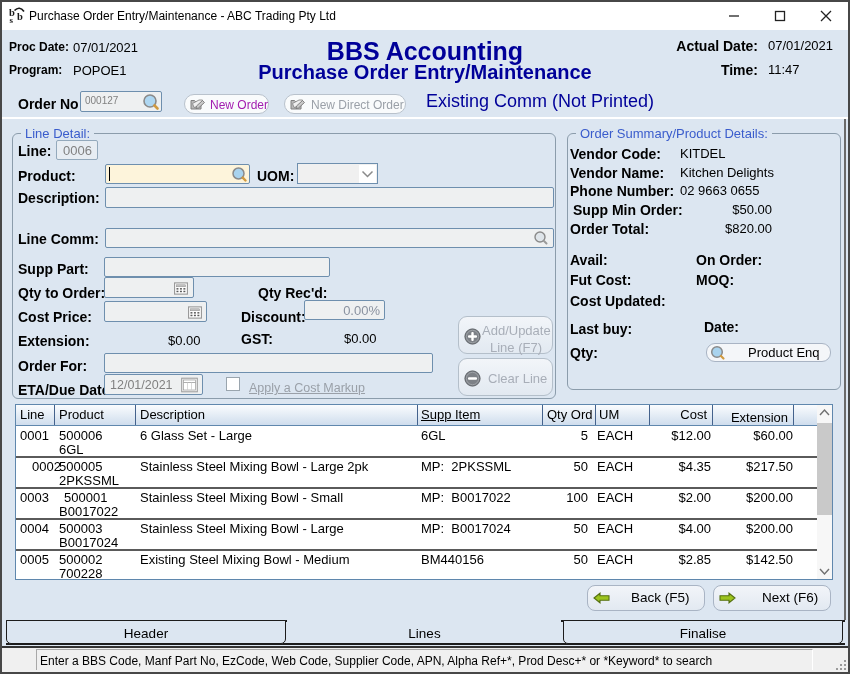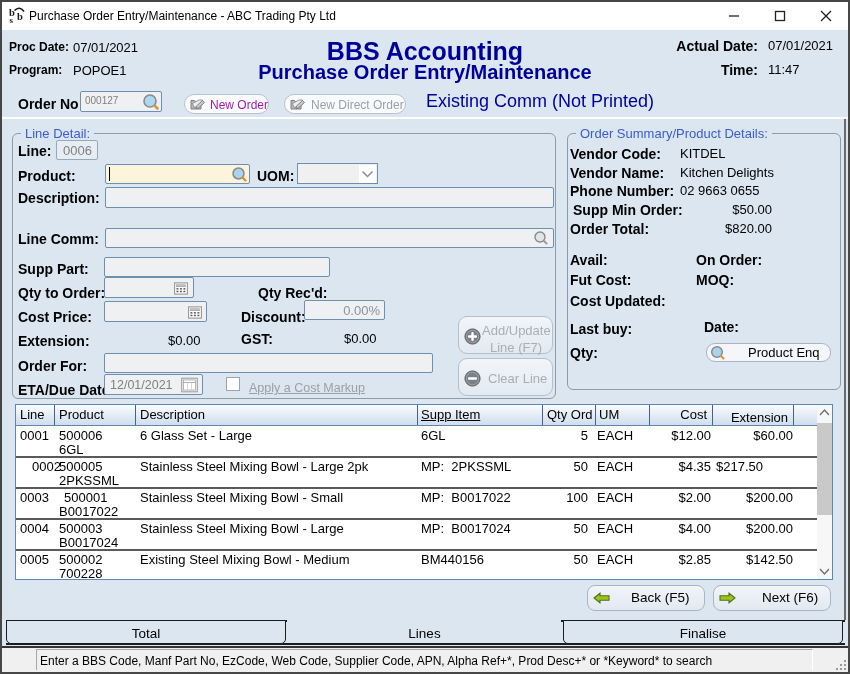--- a/index.html
+++ b/index.html
@@ -242,21 +242,21 @@
 <div class="r abs" style="left:640px;top:428px;width:71px;text-align:right;">$12.00</div>
 <div class="r abs" style="left:716px;top:428px;width:77px;text-align:right;">$60.00</div>
 <div class="r abs" style="left:20px;top:459px;margin-left:12px;">0002</div>
 <div class="r abs" style="left:59px;top:459px;">500005</div>
 <div class="r abs" style="left:59px;top:473px;">2PKSSML</div>
 <div class="r abs" style="left:140px;top:459px;">Stainless Steel Mixing Bowl - Large 2pk</div>
 <div class="r abs" style="left:421px;top:459px;">MP:&nbsp; 2PKSSML</div>
 <div class="r abs" style="left:530px;top:459px;width:58px;text-align:right;">50</div>
 <div class="r abs" style="left:597px;top:459px;">EACH</div>
 <div class="r abs" style="left:640px;top:459px;width:71px;text-align:right;">$4.35</div>
-<div class="r abs" style="left:716px;top:459px;width:77px;text-align:left;">$217.50</div>
+<div class="r abs" style="left:716px;top:459px;width:77px;text-align:right;">$217.50</div>
 <div class="r abs" style="left:20px;top:490px;">0003</div>
 <div class="r abs" style="left:64px;top:490px;">500001</div>
 <div class="r abs" style="left:59px;top:504px;">B0017022</div>
 <div class="r abs" style="left:140px;top:490px;">Stainless Steel Mixing Bowl - Small</div>
 <div class="r abs" style="left:421px;top:490px;">MP:&nbsp; B0017022</div>
 <div class="r abs" style="left:530px;top:490px;width:58px;text-align:right;">100</div>
 <div class="r abs" style="left:597px;top:490px;">EACH</div>
 <div class="r abs" style="left:640px;top:490px;width:71px;text-align:right;">$2.00</div>
 <div class="r abs" style="left:716px;top:490px;width:77px;text-align:right;">$200.00</div>
 <div class="r abs" style="left:20px;top:521px;">0004</div>
@@ -301,21 +301,21 @@
 <div class="btn" style="left:713px;top:585px;width:118px;height:26px;"></div>
 <svg class="abs" style="left:719px;top:592px;" width="17" height="12" viewBox="0 0 17 12">
   <path d="M16 6 L10 1.2 L10 3.8 L1 3.8 L1 8.2 L10 8.2 L10 10.8 Z" fill="#9cc41e" stroke="#557012" stroke-width="1.1"></path>
 </svg>
 <div class="abs" style="left:762px;top:590px;font-size:13.5px;color:#000;">Next (F6)</div>
 
 <div class="abs" style="left:6px;top:620px;width:281px;height:1.5px;background:#1c1c1c;"></div>
 <div class="abs" style="left:561px;top:620px;width:284px;height:1.5px;background:#1c1c1c;"></div>
 <div class="abs" style="left:6px;top:642.5px;width:839px;height:2px;background:#1c1c1c;"></div>
 <div class="abs" style="left:6px;top:620px;width:280px;height:24px;border:1.5px solid #1c1c1c;border-radius:0 0 5px 5px;box-sizing:border-box;background:#dce6f1;"></div>
-<div class="abs" style="left:6px;top:626px;width:280px;text-align:center;font-size:13.5px;color:#000;">Total</div>
+<div class="abs" style="left:6px;top:626px;width:280px;text-align:center;font-size:13.5px;color:#000;">Header</div>
 <div class="abs" style="left:286px;top:626px;width:277px;text-align:center;font-size:13.5px;color:#000;">Lines</div>
 <div class="abs" style="left:563px;top:620px;width:280px;height:24px;border:1.5px solid #1c1c1c;border-radius:0 0 5px 5px;box-sizing:border-box;background:#dce6f1;"></div>
 <div class="abs" style="left:563px;top:626px;width:280px;text-align:center;font-size:13.5px;color:#000;">Finalise</div>
 
 <div class="abs" style="left:0px;top:646px;width:850px;height:1.5px;background:#333;"></div>
 <div class="abs" style="left:2px;top:647.5px;width:846px;height:24.5px;background:#f0f0f0;"></div>
 <div class="abs" style="left:36px;top:649px;width:777px;height:21px;border-top:1px solid #a8a8a8;border-left:1px solid #a8a8a8;border-right:1px solid #ffffff;background:#f0f0f0;box-sizing:border-box;"></div>
 <div class="abs" style="left:40px;top:654px;font-size:12px;color:#000;white-space:nowrap;">Enter a BBS Code, Manf Part No, EzCode, Web Code, Supplier Code, APN, Alpha Ref+*, Prod Desc+* or *Keyword* to search</div>
 
 <svg class="abs" style="left:834px;top:658px;z-index:60;" width="14" height="14">

